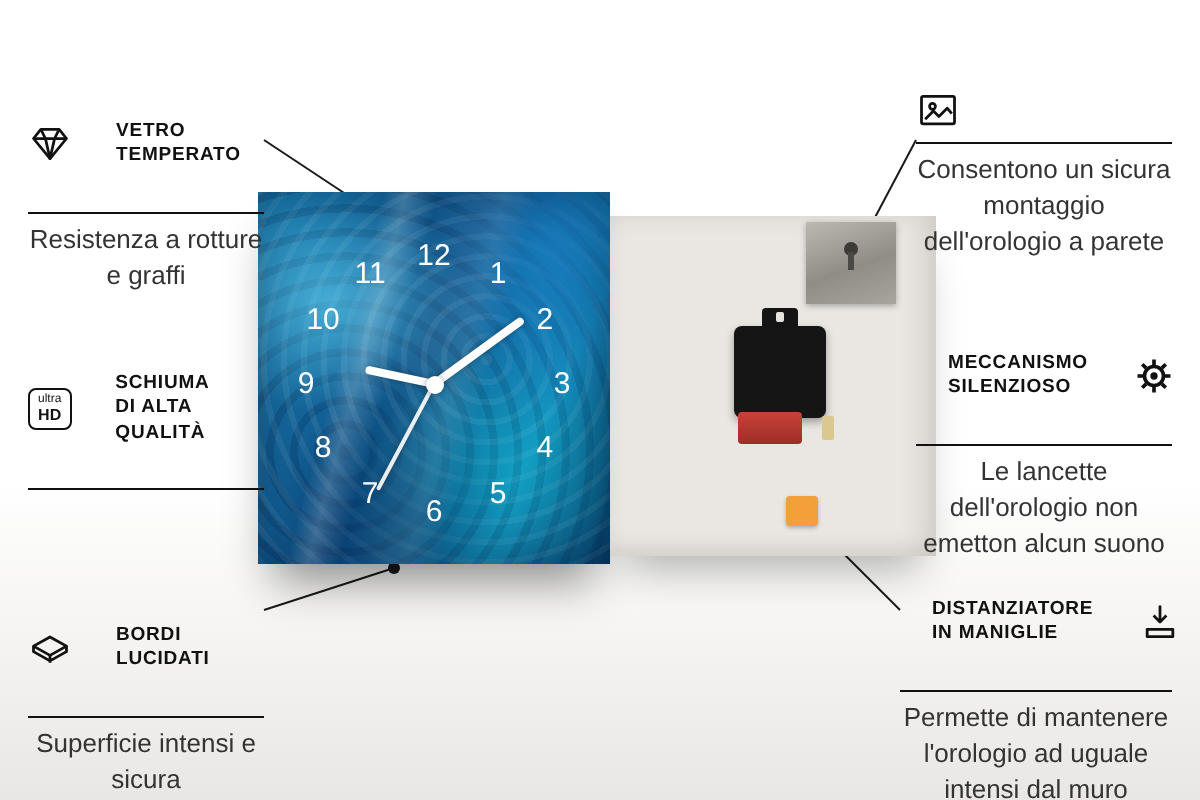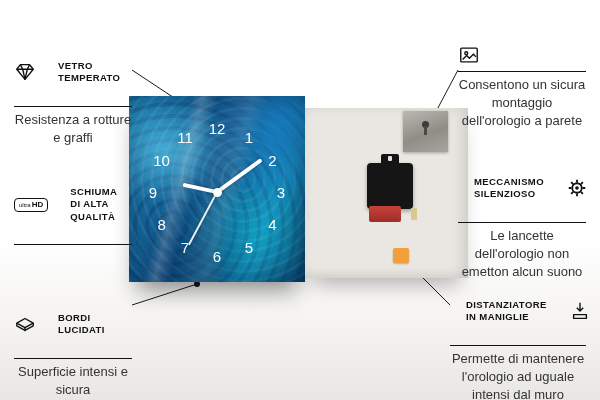--- a/index.html
+++ b/index.html
@@ -62,21 +62,21 @@
     position:absolute;left:88px;top:140px;width:16px;height:15px;
     background:#f2a13a;border-radius:2px;box-shadow:0 1px 2px rgba(0,0,0,.25);
   }
   
   .callout{position:absolute;color:#111;}
   .co-head{display:flex;align-items:center;gap:6px;border-bottom:1px solid #111;padding-bottom:5px;}
   .co-title{font-size:9.5px;font-weight:bold;letter-spacing:.4px;margin:16px;flex:1;text-align:left;line-height:1.3;}
   .co-desc{font-size:13px;color:#333;text-align:center;margin:4px 0 0;line-height:1.4;}
   .co-icon{flex:0 0 auto;display:flex;align-items:center;justify-content:center;}
   .co-icon svg{display:block;}
-  .uhd-badge{border:1.5px solid #111;border-radius:4px;padding:2px 4px;display:flex;flex-direction:row;align-items:center;gap:1px;line-height:1;}
+  .uhd-badge{border:1.5px solid #111;border-radius:4px;padding:2px 4px;display:flex;flex-direction:column;align-items:center;gap:1px;line-height:1;}
   .uhd-top{font-size:6px;}
   .uhd-bottom{font-size:8px;font-weight:bold;}
 </style>
 </head>
 <body>
 
 <div class="stage">
 
   <svg class="connectors" aria-hidden="true">
     <line x1="132" y1="70" x2="197" y2="113"></line>

